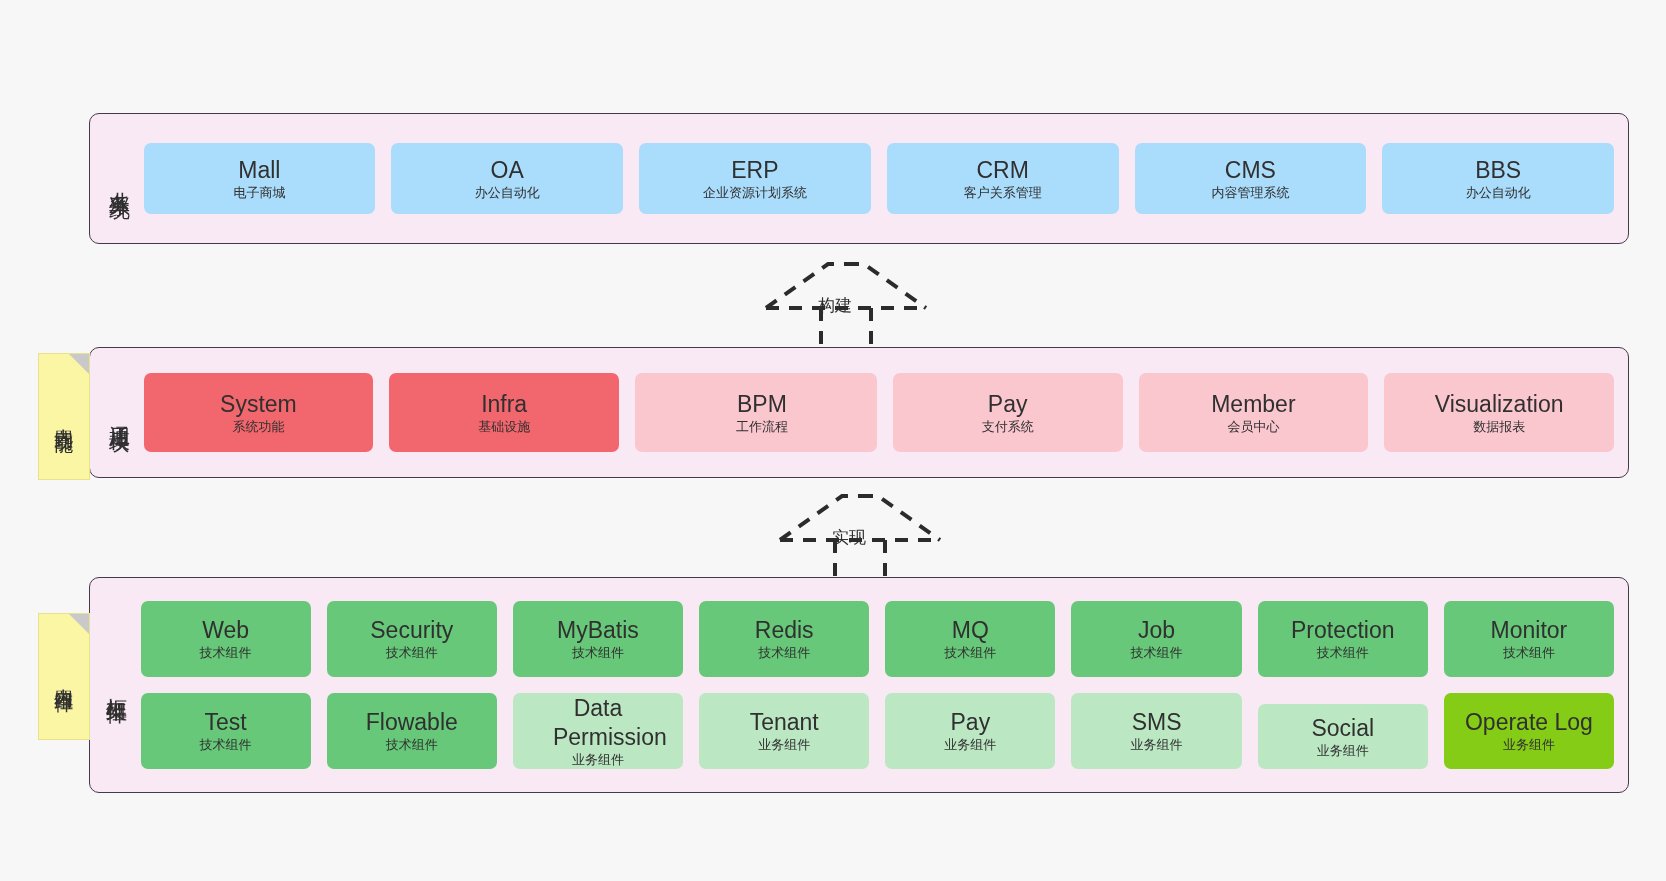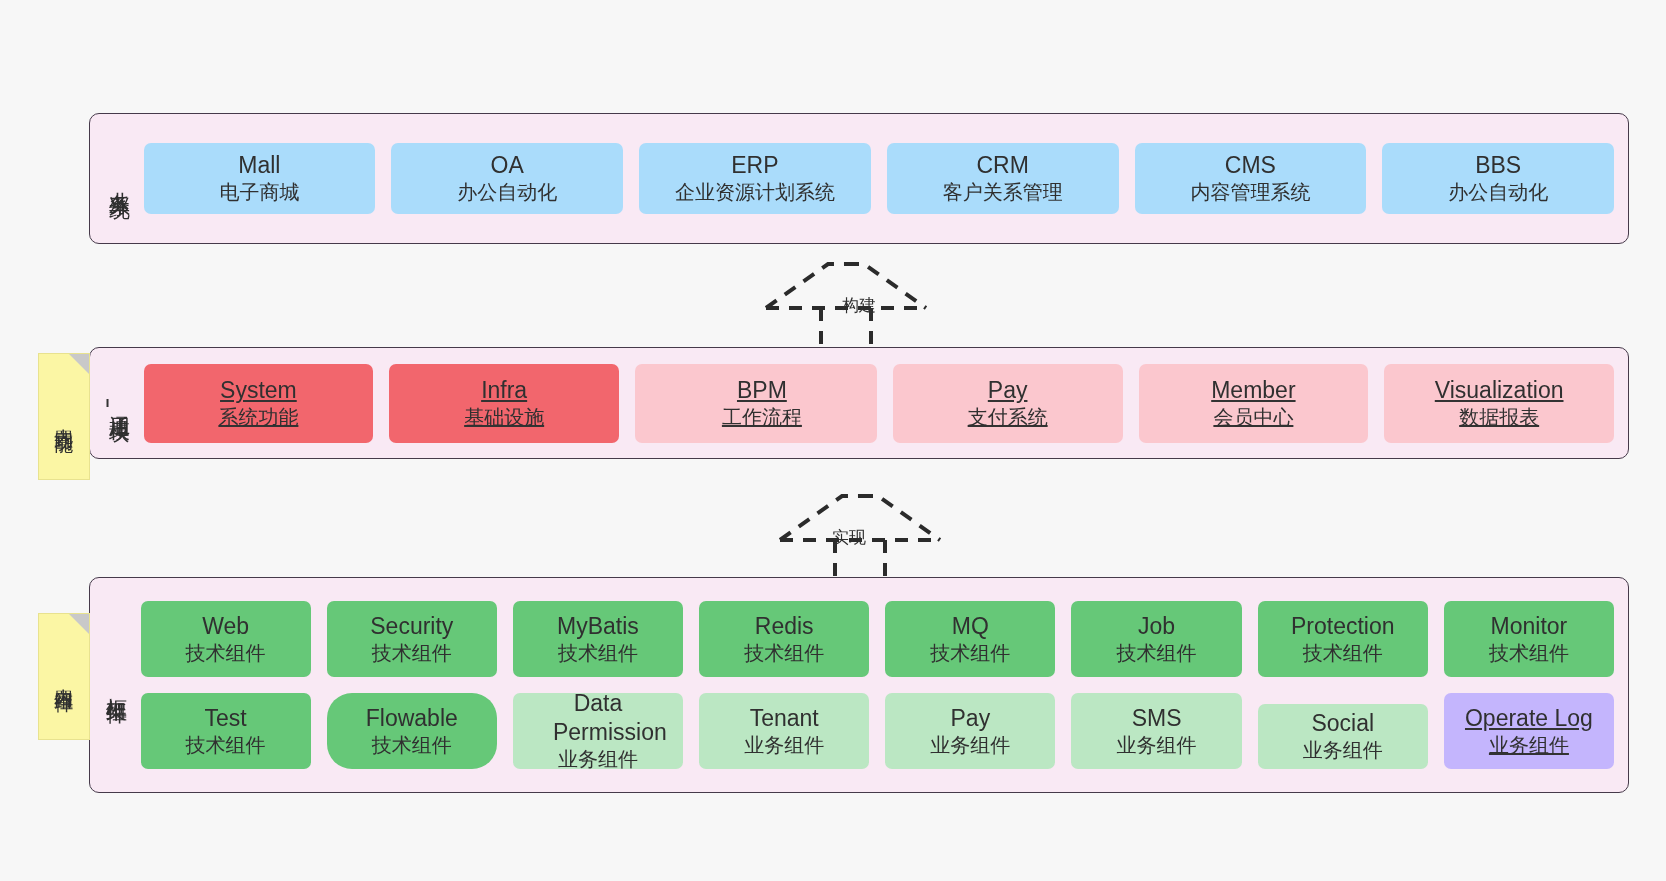--- a/index.html
+++ b/index.html
@@ -56,26 +56,26 @@
     display:flex;
     flex-direction:column;
     align-items:center;
     justify-content:center;
     text-align:center;
     line-height:1.26;
     padding:4px 6px;
     box-sizing:border-box;
   }
   .cell .t1{font-size:23px;color:#303030;}
-  .cell .t2{font-size:20px;color:#303030;}
+  .cell .t2{font-size:13px;color:#303030;}
 
   
   #layer-business{left:89px;top:113px;width:1540px;height:131px;}
   #layer-business .row{height:71px;}
-  #layer-modules{left:89px;top:347px;width:1540px;height:112px;text-decoration:underline;}
+  #layer-modules{left:89px;top:347px;width:1540px;height:131px;}
   #layer-modules .row{height:79px;}
   #layer-framework{left:89px;top:577px;width:1540px;height:216px;padding-left:7px;}
   #layer-framework .row{height:76px;}
 
   
   .note{
     position:absolute;
     background:#fbf6a4;
     border:1px solid #e8e28f;
     box-sizing:border-box;
@@ -109,21 +109,21 @@
   .arrow svg{display:block;overflow:visible;}
   .arrow-label{
     position:absolute;
     font-size:17px;
     color:#2f2f2f;
     white-space:nowrap;
     background:transparent;
     user-select:none;
   }
   #arrow-build{left:758px;top:258px;width:176px;height:88px;}
-  #arrow-build .arrow-label{left:60px;top:36px;margin-left:24px;}
+  #arrow-build .arrow-label{left:60px;top:36px;}
   #arrow-implement{left:772px;top:490px;width:176px;height:88px;}
   #arrow-implement .arrow-label{left:60px;top:36px;}
 </style>
 </head>
 <body>
 
 <div id="stage">
 
   <div class="layer" id="layer-business">
     <div class="layer-label">业务系统</div>
@@ -258,21 +258,21 @@
           <span class="t1">Monitor</span>
           <span class="t2">技术组件</span>
         </div>
       </div>
 
       <div class="row">
         <div class="cell" style="background:#66c878;">
           <span class="t1">Test</span>
           <span class="t2">技术组件</span>
         </div>
-        <div class="cell" style="background:#66c878;border-radius:25px;">
+        <div class="cell" style="background:#66c878;">
           <span class="t1">Flowable</span>
           <span class="t2">技术组件</span>
         </div>
         <div class="cell" style="background:#bbe7c3;">
           <span class="t1" style="max-width:90px;">Data Permission</span>
           <span class="t2">业务组件</span>
         </div>
         <div class="cell" style="background:#bbe7c3;">
           <span class="t1">Tenant</span>
           <span class="t2">业务组件</span>
@@ -282,21 +282,21 @@
           <span class="t2">业务组件</span>
         </div>
         <div class="cell" style="background:#bbe7c3;">
           <span class="t1">SMS</span>
           <span class="t2">业务组件</span>
         </div>
         <div class="cell" style="background:#bbe7c3;margin-top:11px;">
           <span class="t1">Social</span>
           <span class="t2">业务组件</span>
         </div>
-        <div class="cell" style="background:#c4b5fd;text-decoration:underline;">
+        <div class="cell" style="background:#84cc16;">
           <span class="t1">Operate Log</span>
           <span class="t2">业务组件</span>
         </div>
       </div>
 
     </div>
   </div>
 
 </div>
 

